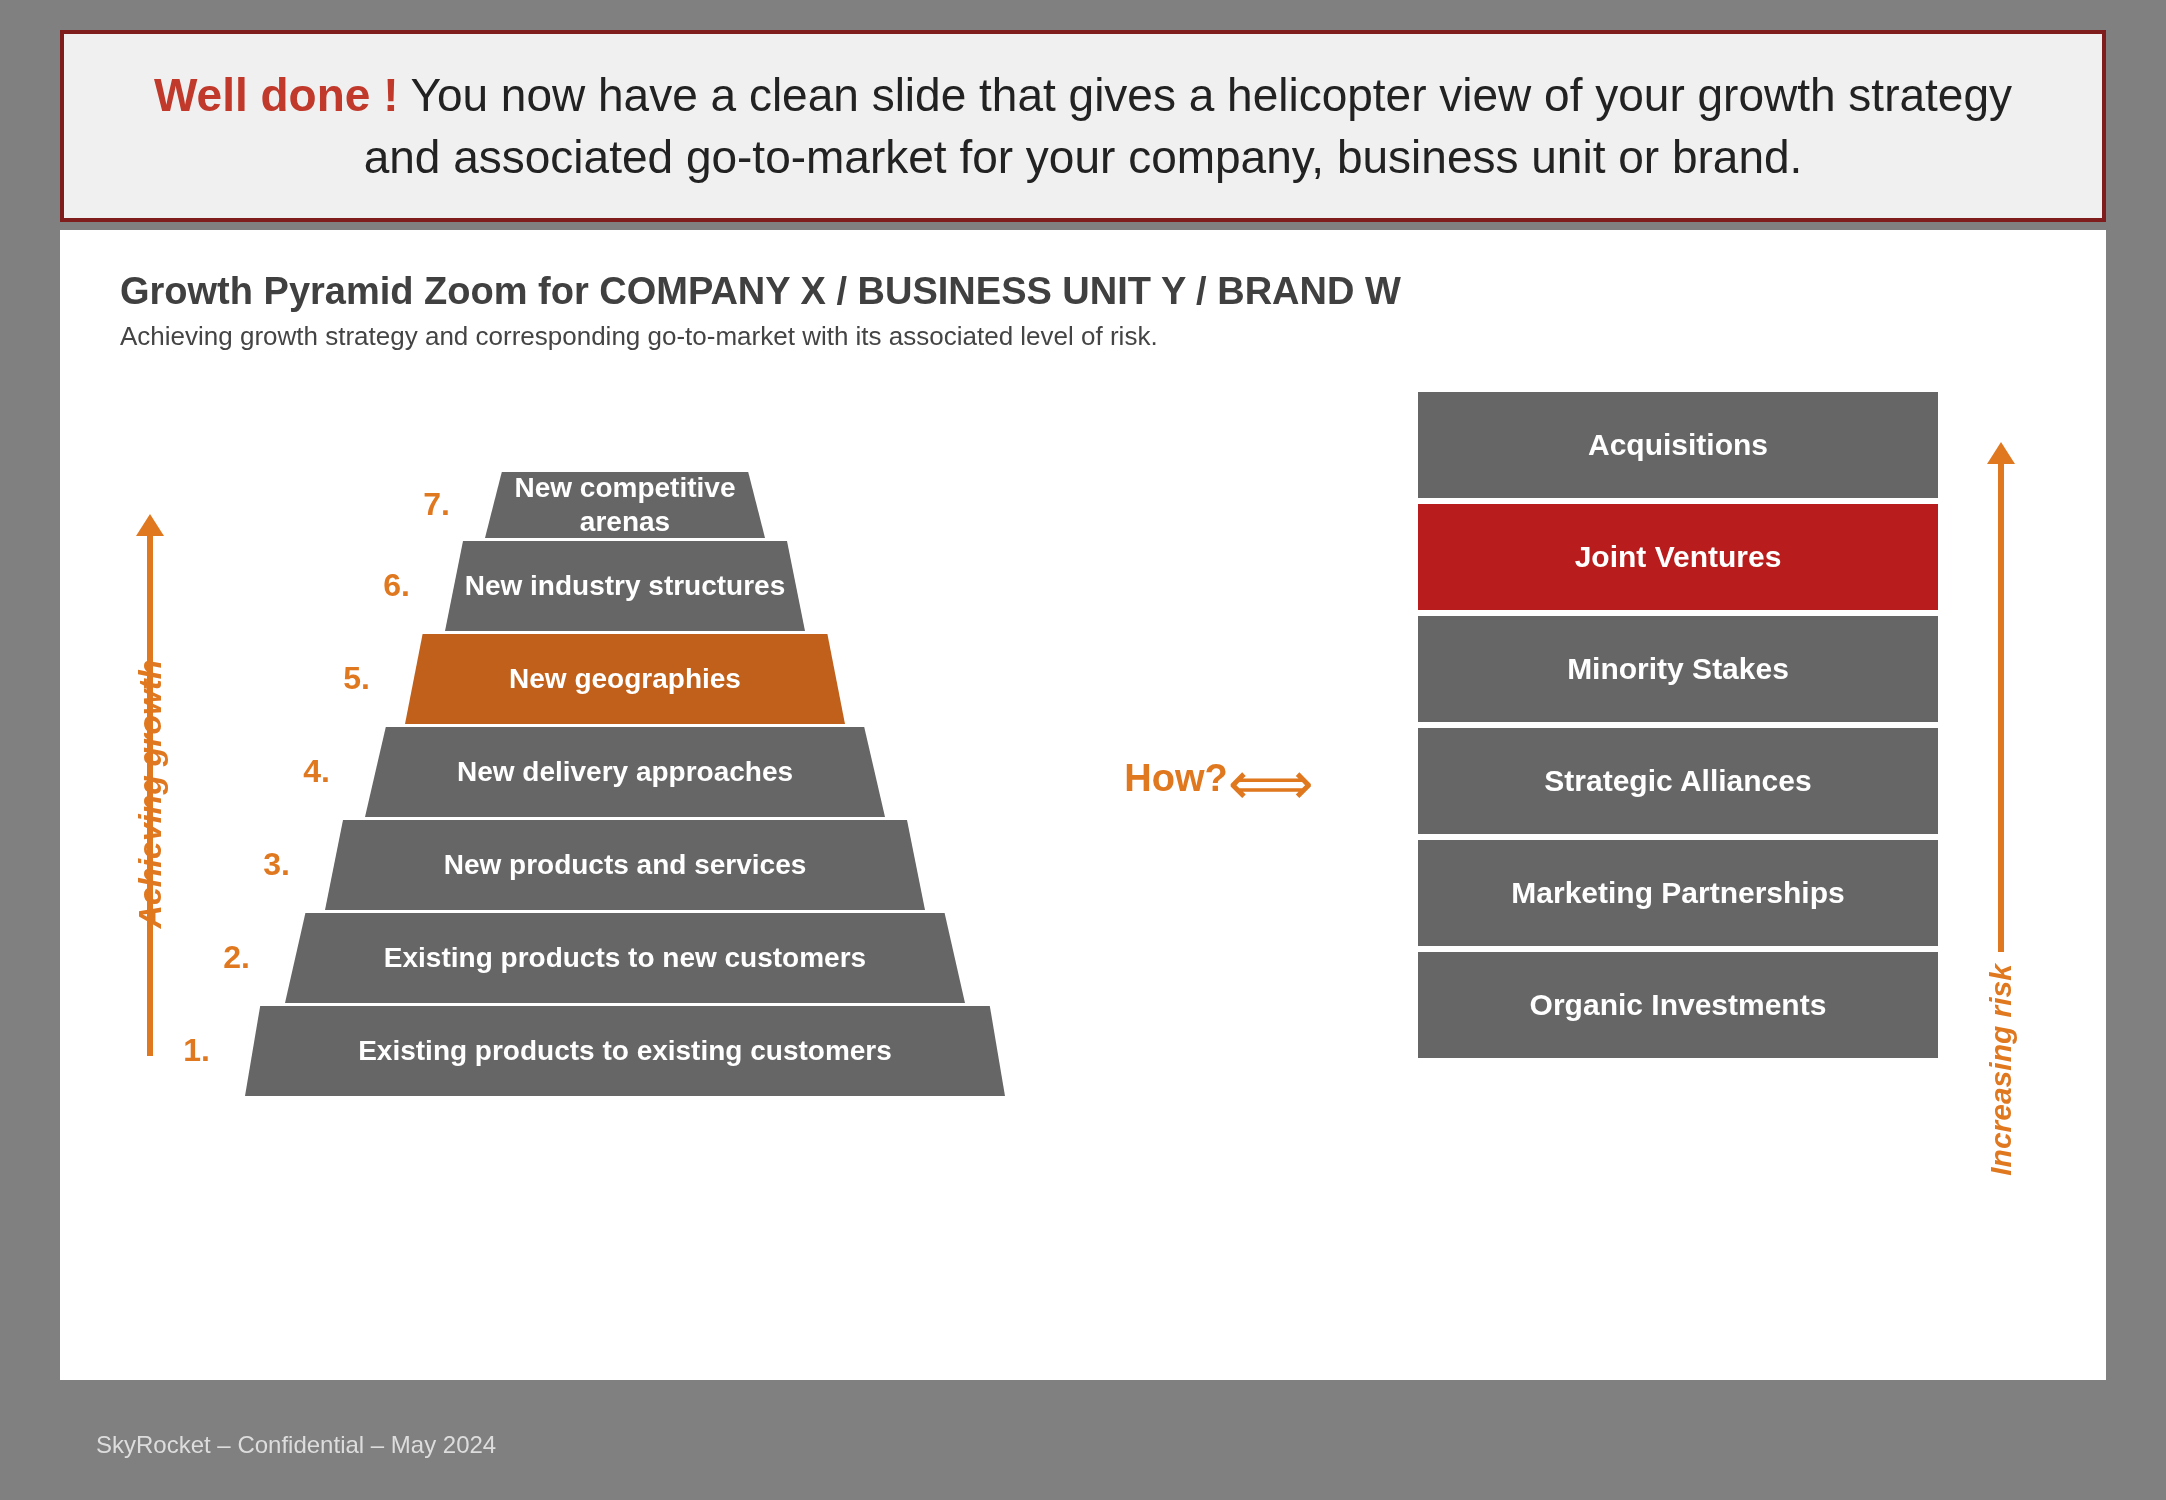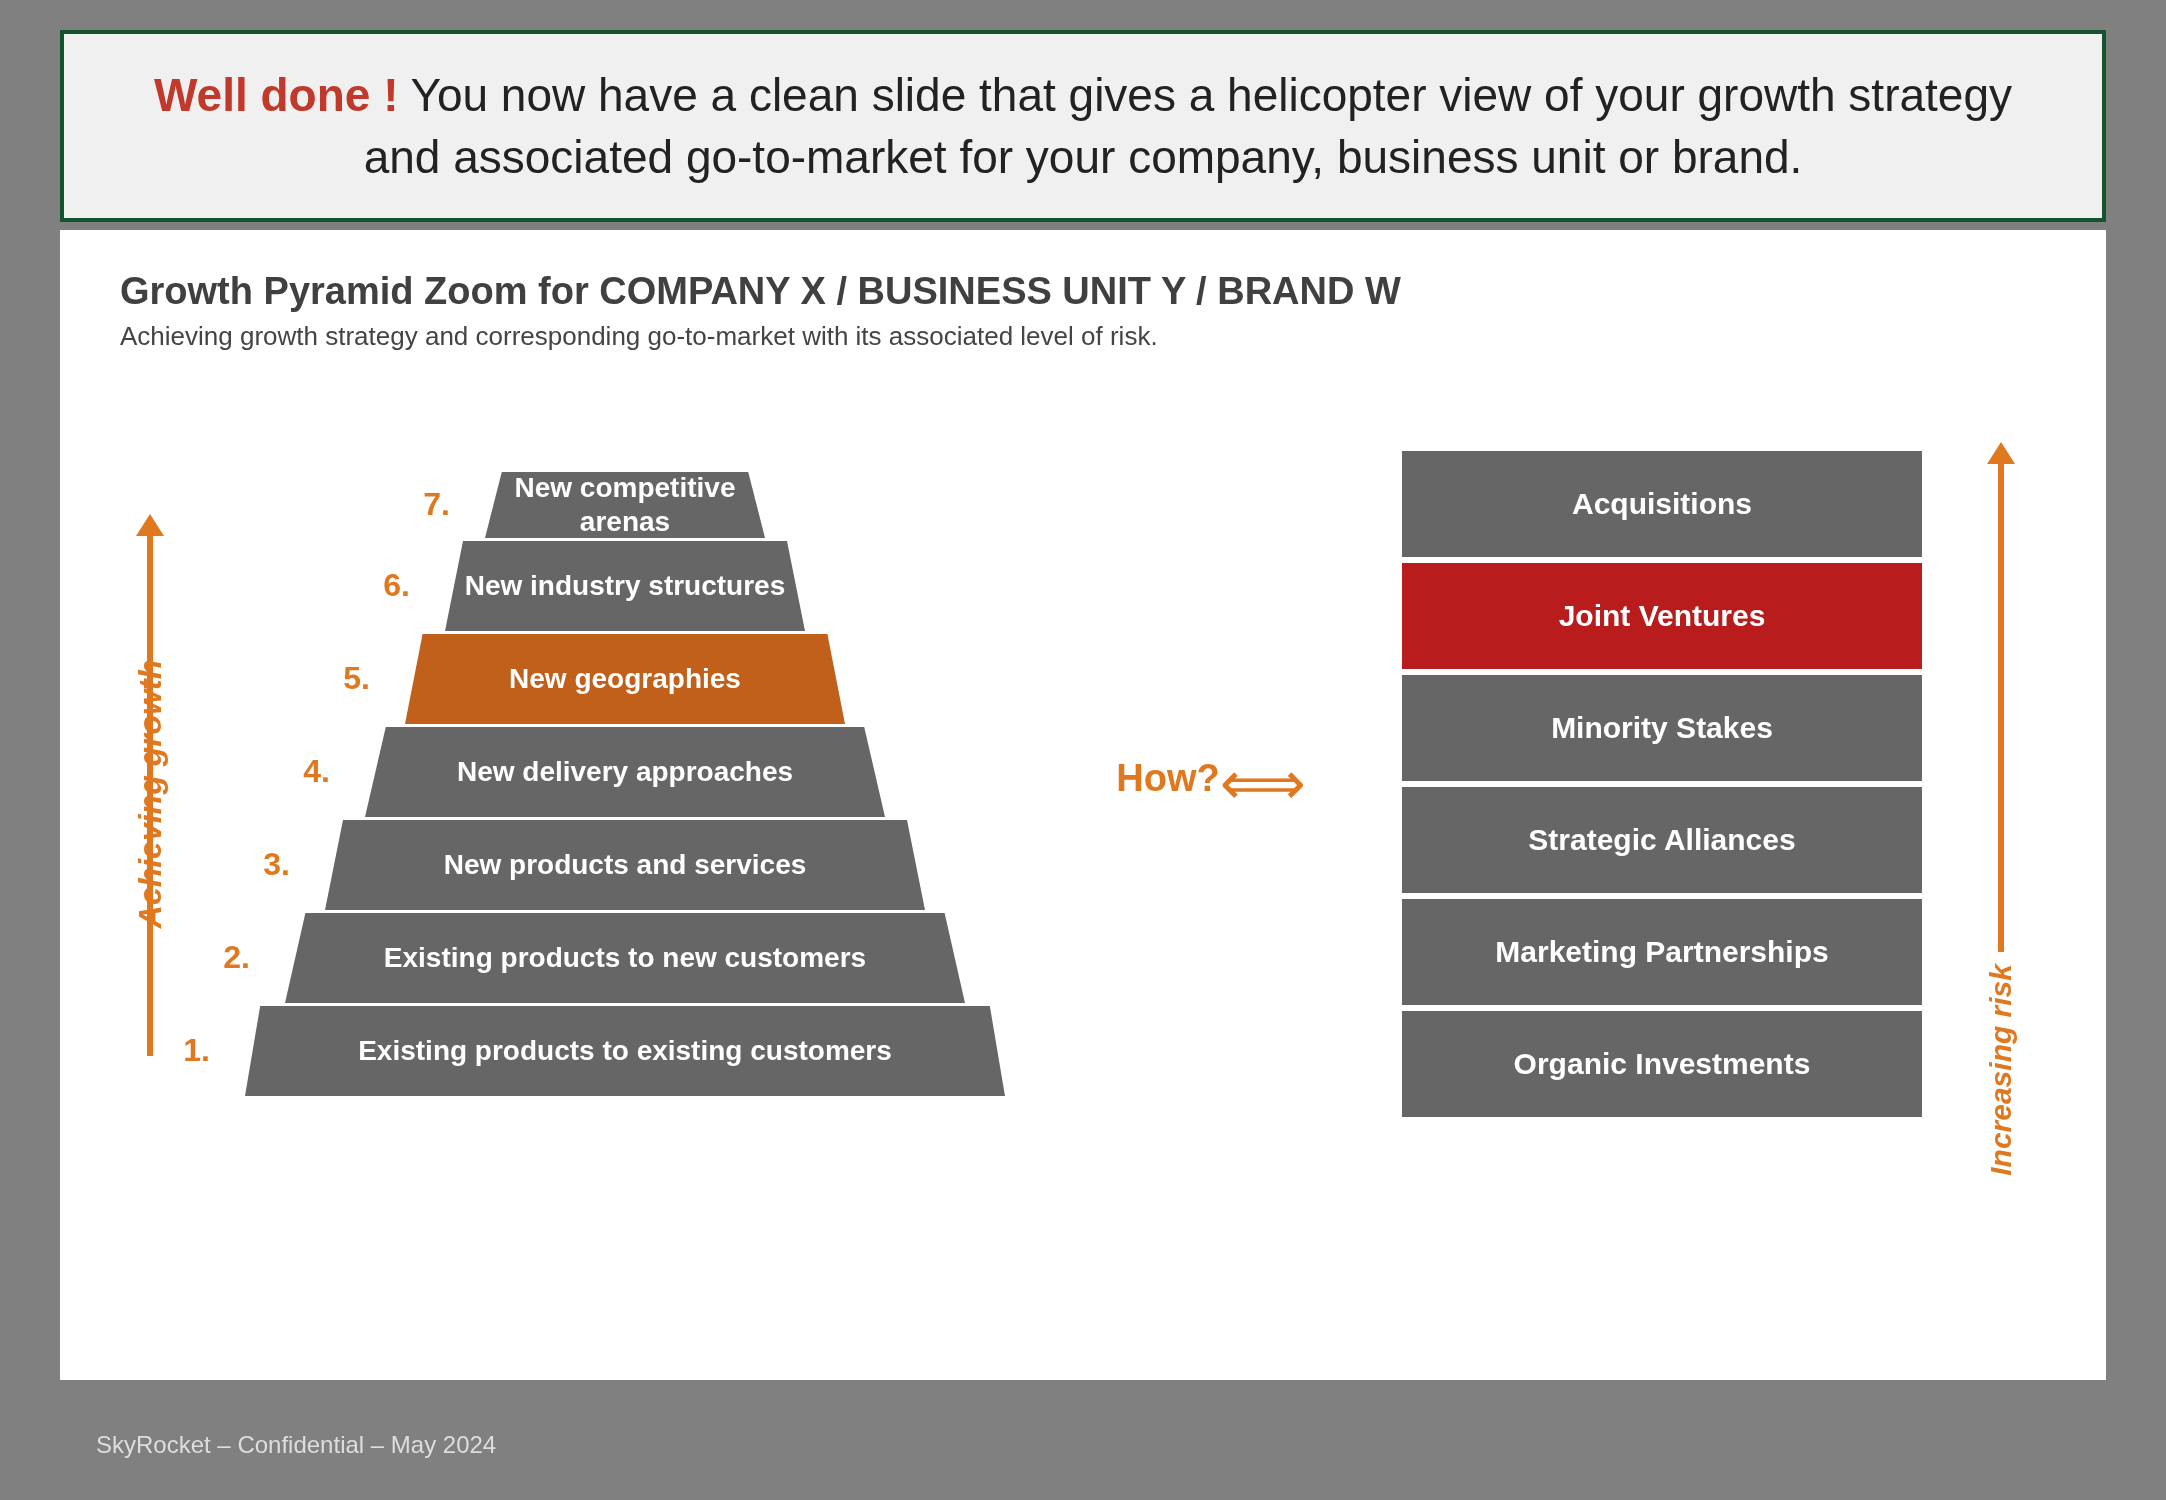--- a/index.html
+++ b/index.html
@@ -12,21 +12,21 @@
       position: relative;
     }
 
     
     .top-banner {
       position: absolute;
       top: 30px;
       left: 60px;
       right: 60px;
       background: #f0f0f0;
-      border: 4px solid #14532d;
+      border: 4px solid #7f1d1d;
       padding: 30px 72px;
       text-align: center;
     }
     .top-banner-text {
       font-size: 46px;
       line-height: 1.35;
       color: #222;
     }
     .top-banner-text strong {
       color: #c0392b;
@@ -129,22 +129,22 @@
     }
     .how-arrow {
       font-size: 60px;
       color: #e07820;
       line-height: 1;
     }
 
     
     .right-side {
       display: flex;
-      align-items: center;
-      gap: 16px;
+      align-items: flex-start;
+      gap: 0;
       flex-shrink: 0;
     }
 
     .right-boxes {
       display: flex;
       flex-direction: column;
       gap: 6px;
       width: 520px;
     }
 

